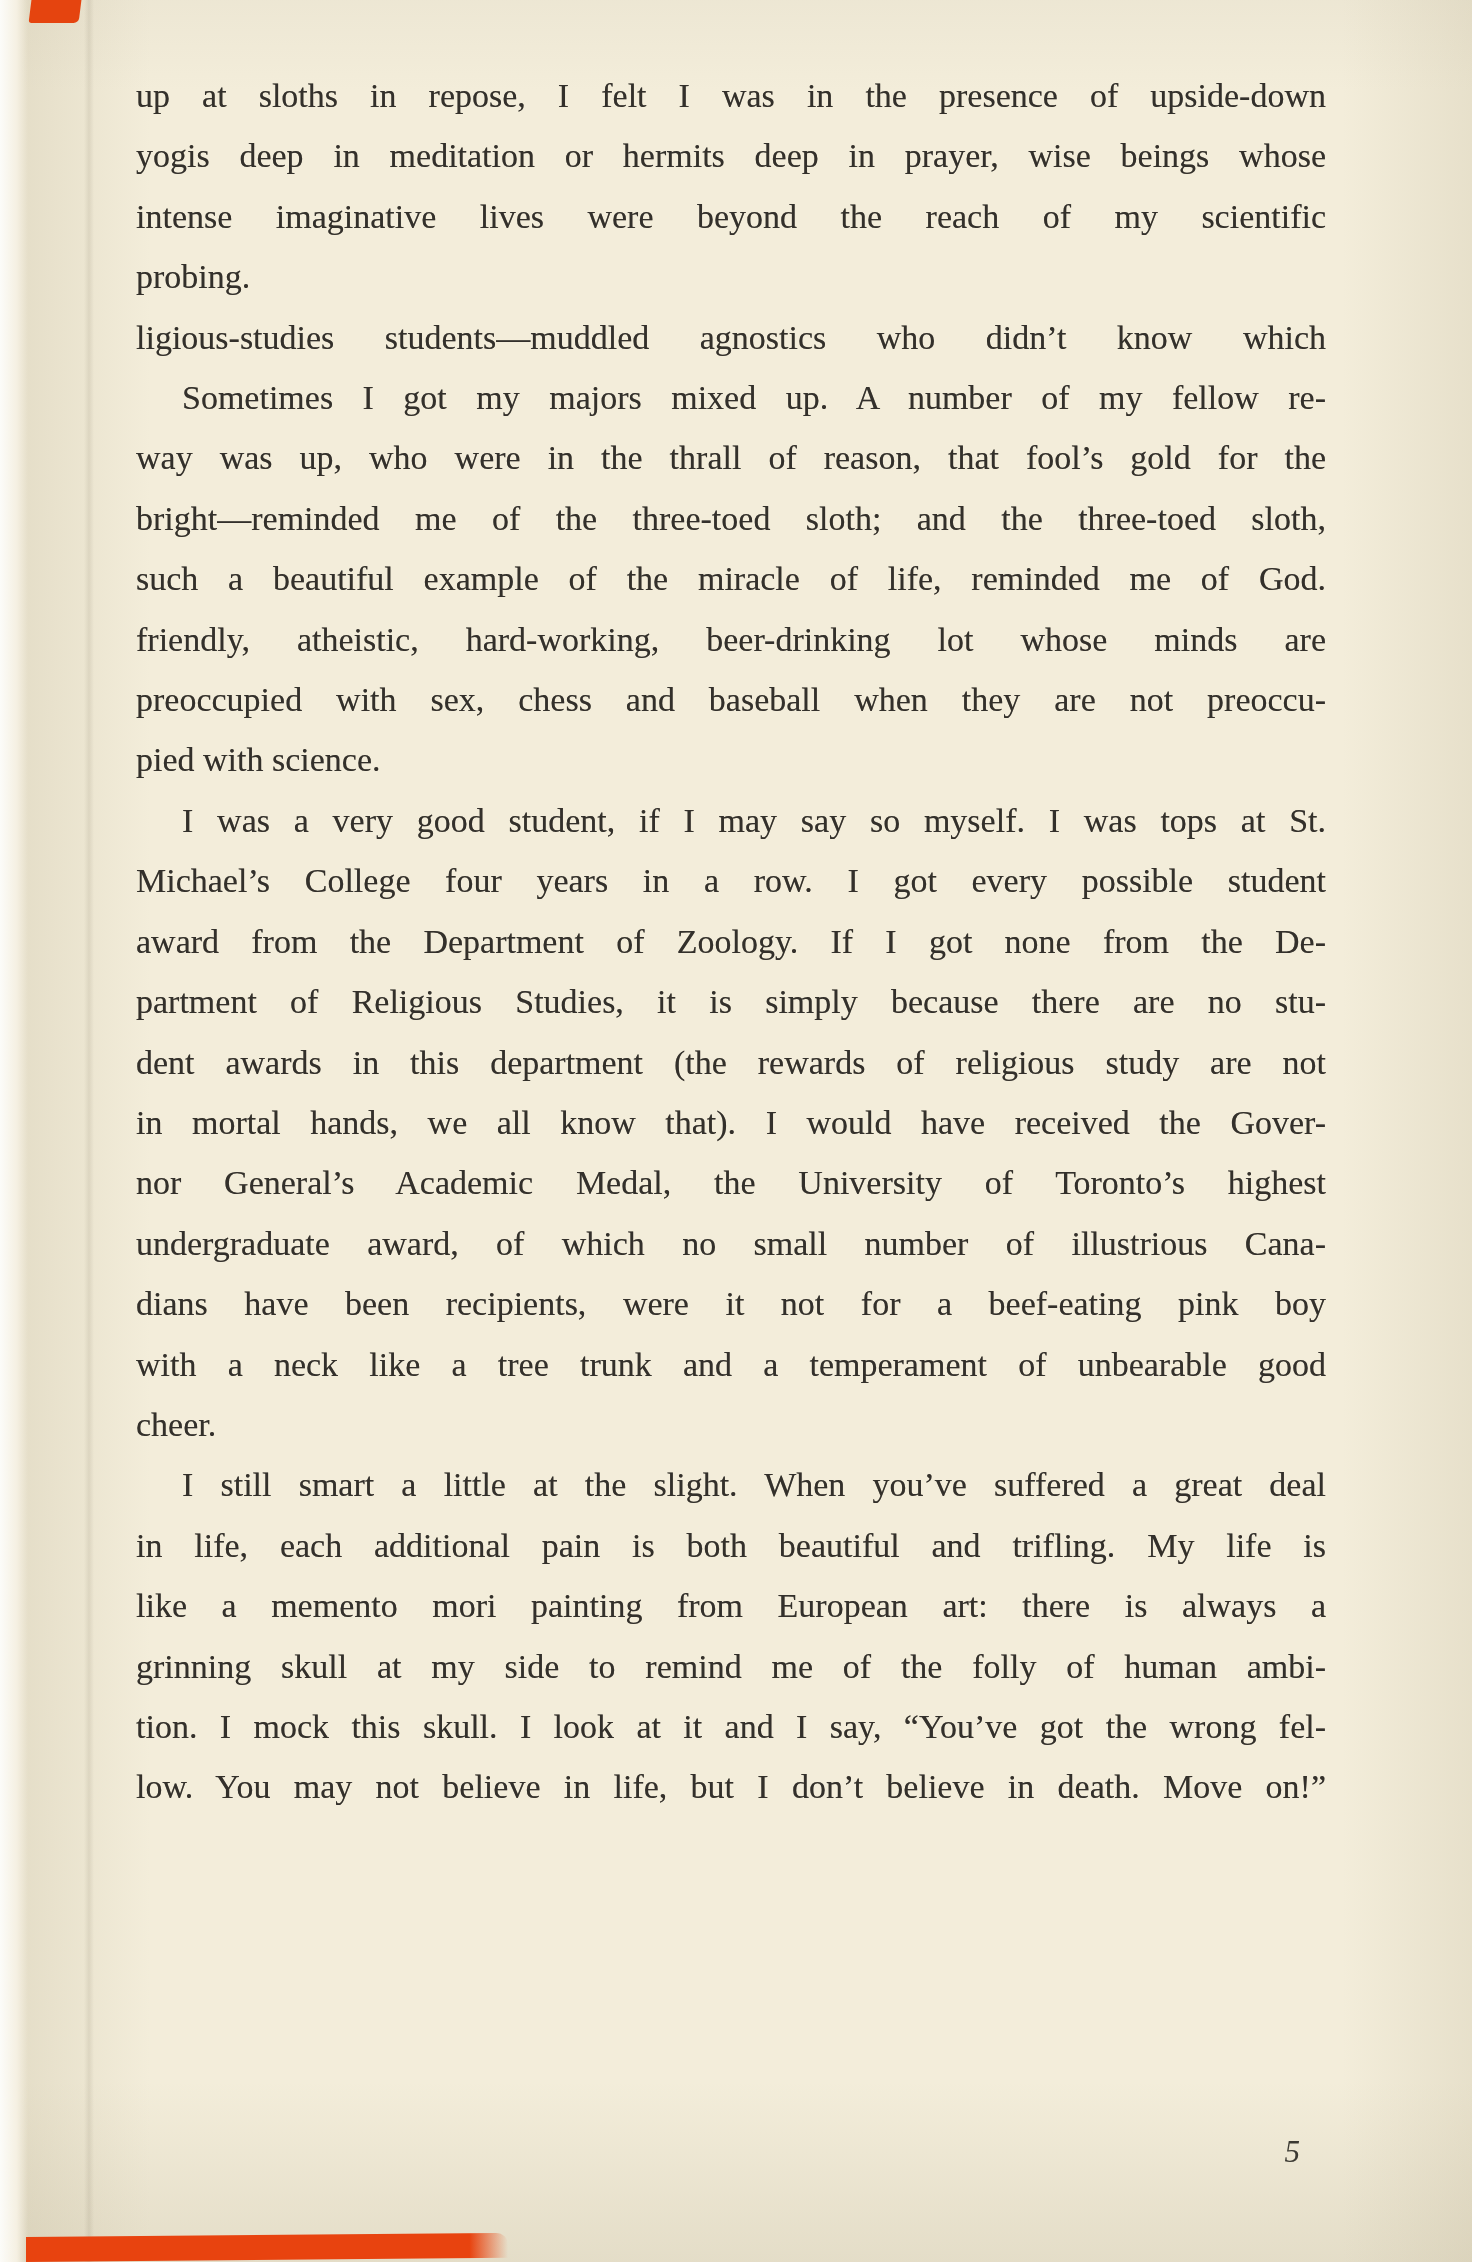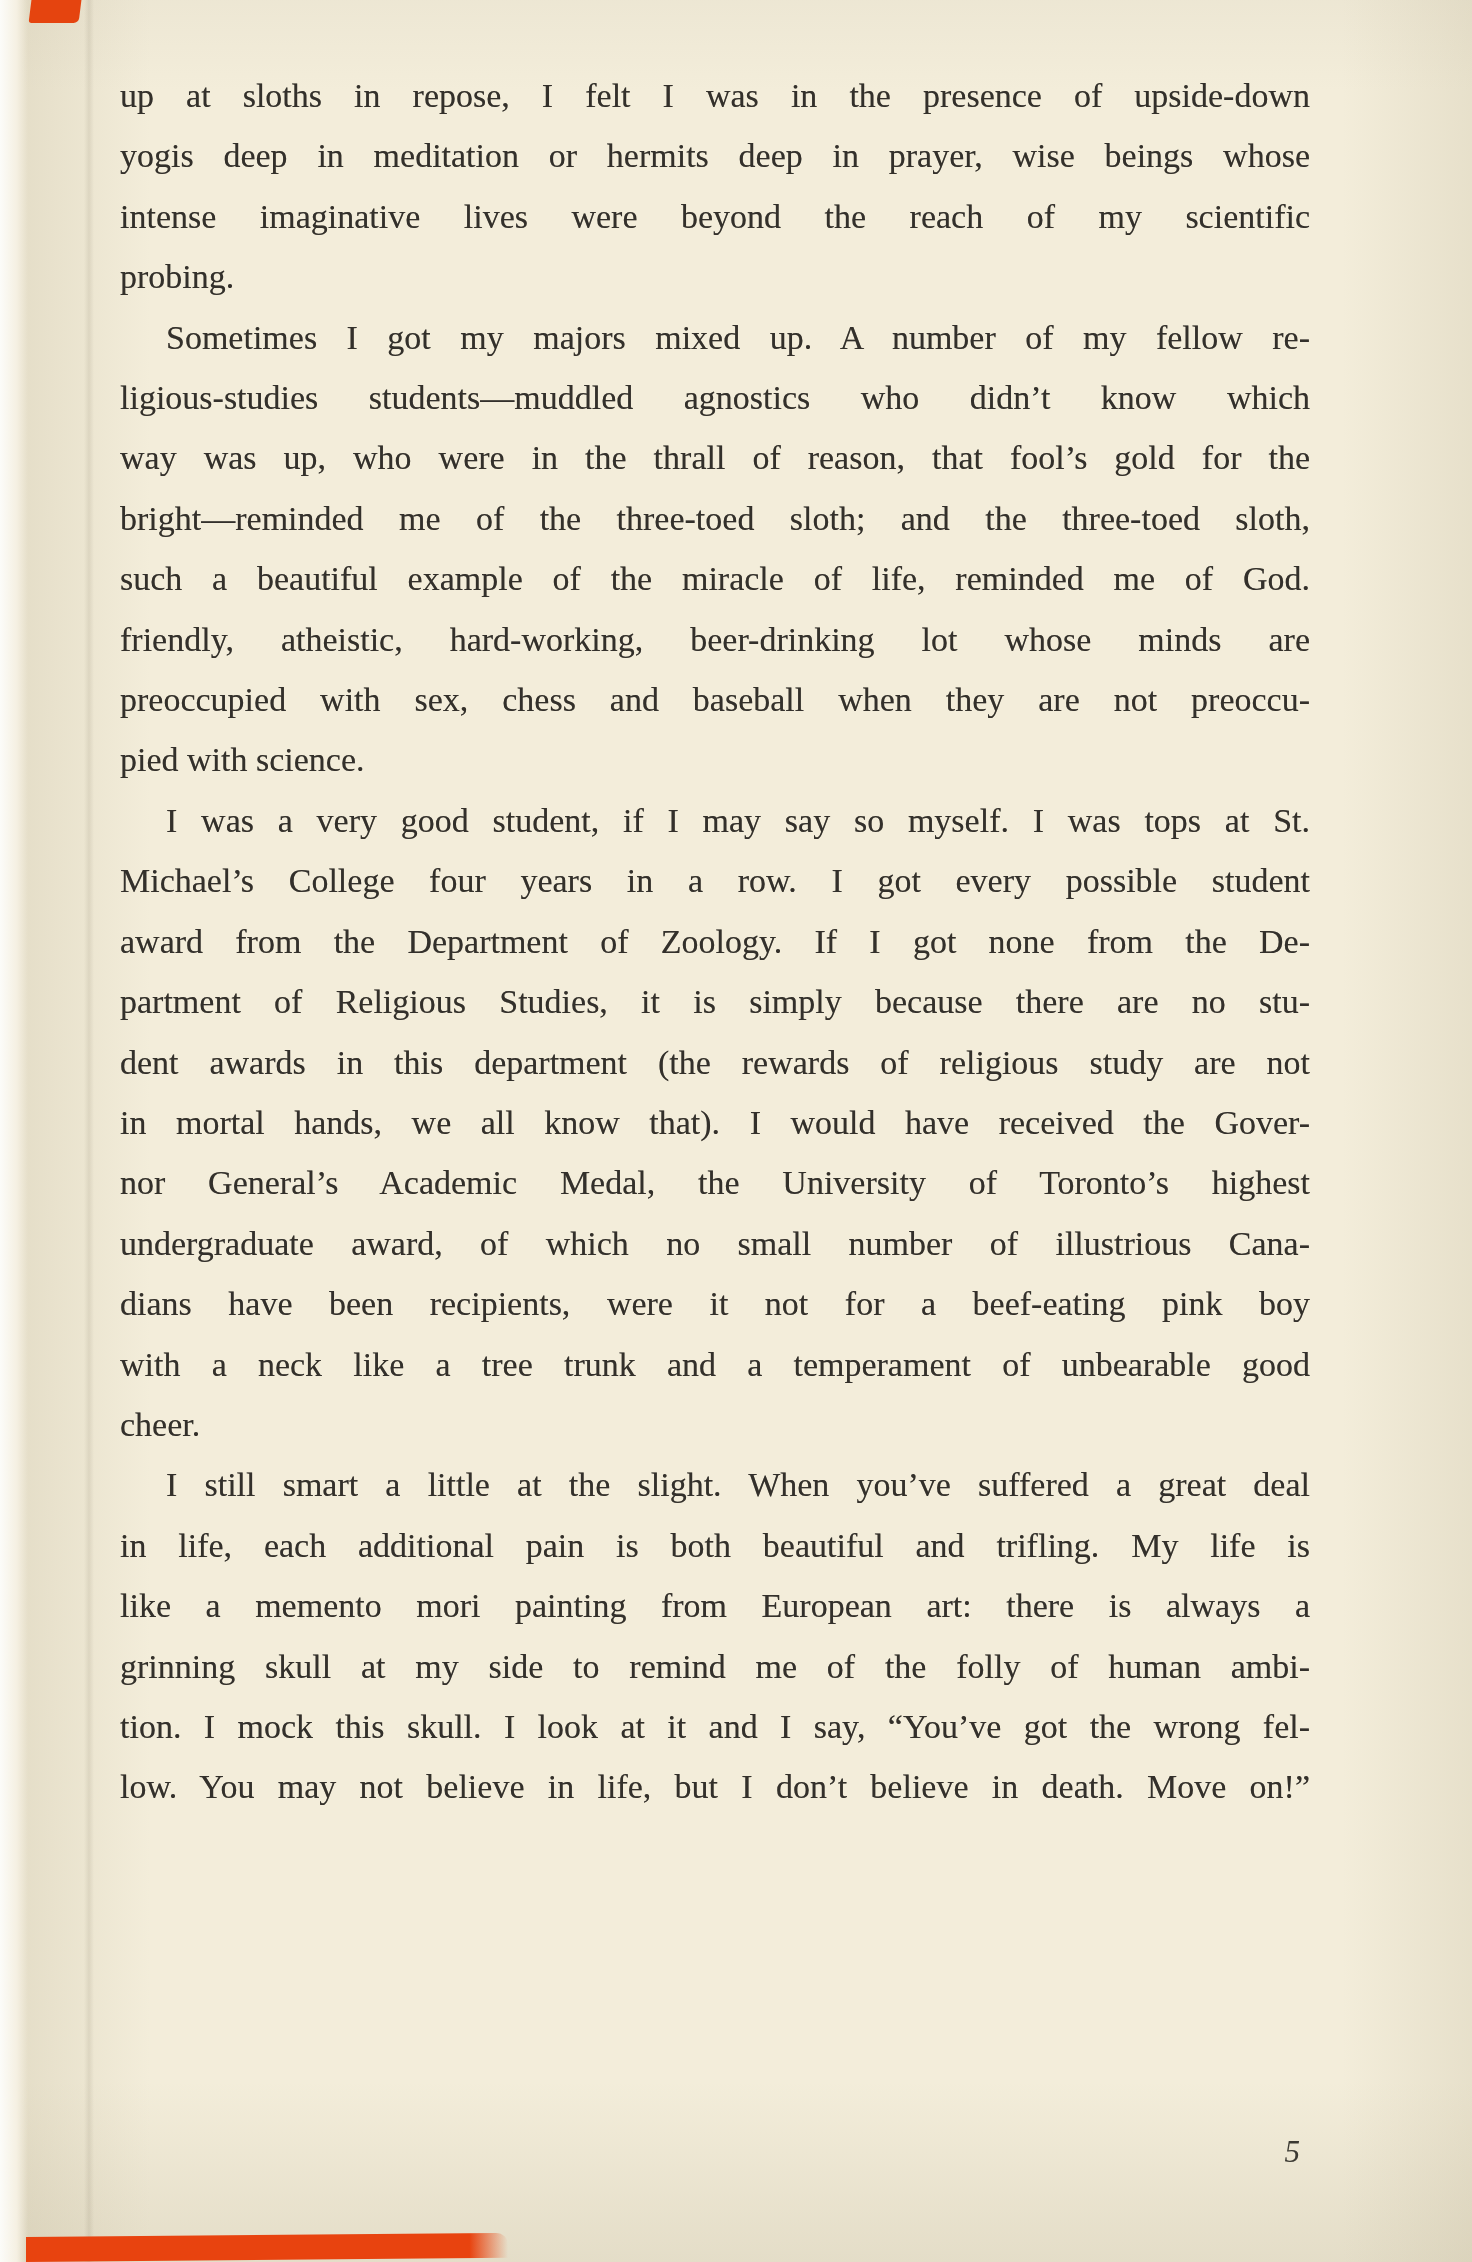--- a/index.html
+++ b/index.html
@@ -54,21 +54,21 @@
     position: absolute;
     left: 26px; bottom: 0;
     width: 482px; height: 25px;
     background: linear-gradient(90deg, #e8430f 0%, #e8430f 92%, rgba(232,67,15,0.0) 100%);
     transform: skewY(-0.5deg);
     transform-origin: left bottom;
     border-top-right-radius: 12px;
   }
   .text-block {
     position: absolute;
-    left: 120px;
+    left: 136px;
     top: 66px;
     width: 1190px;
     font-size: 34px;
     line-height: 60.4px;
     color: #33302b;
     text-shadow: 0 0 0.5px rgba(45,40,32,0.45);
   }
   .para { margin: 0; padding: 0; }
   .ln {
     text-align: justify;
@@ -103,22 +103,22 @@
   <main class="text-block">
 
     <div class="para">
       <div class="ln">up at sloths in repose, I felt I was in the presence of upside-down</div>
       <div class="ln">yogis deep in meditation or hermits deep in prayer, wise beings whose</div>
       <div class="ln">intense imaginative lives were beyond the reach of my scientific</div>
       <div class="ln last">probing.</div>
     </div>
 
     <div class="para">
+      <div class="ln">ligious-studies students—muddled agnostics who didn’t know which</div>
       <div class="ln indent">Sometimes I got my majors mixed up. A number of my fellow re-</div>
-      <div class="ln">ligious-studies students—muddled agnostics who didn’t know which</div>
       <div class="ln">way was up, who were in the thrall of reason, that fool’s gold for the</div>
       <div class="ln">bright—reminded me of the three-toed sloth; and the three-toed sloth,</div>
       <div class="ln">such a beautiful example of the miracle of life, reminded me of God.</div>
     </div>
 
     <div class="para">
       <div class="ln">friendly, atheistic, hard-working, beer-drinking lot whose minds are</div>
       <div class="ln">preoccupied with sex, chess and baseball when they are not preoccu-</div>
       <div class="ln last">pied with science.</div>
     </div>

